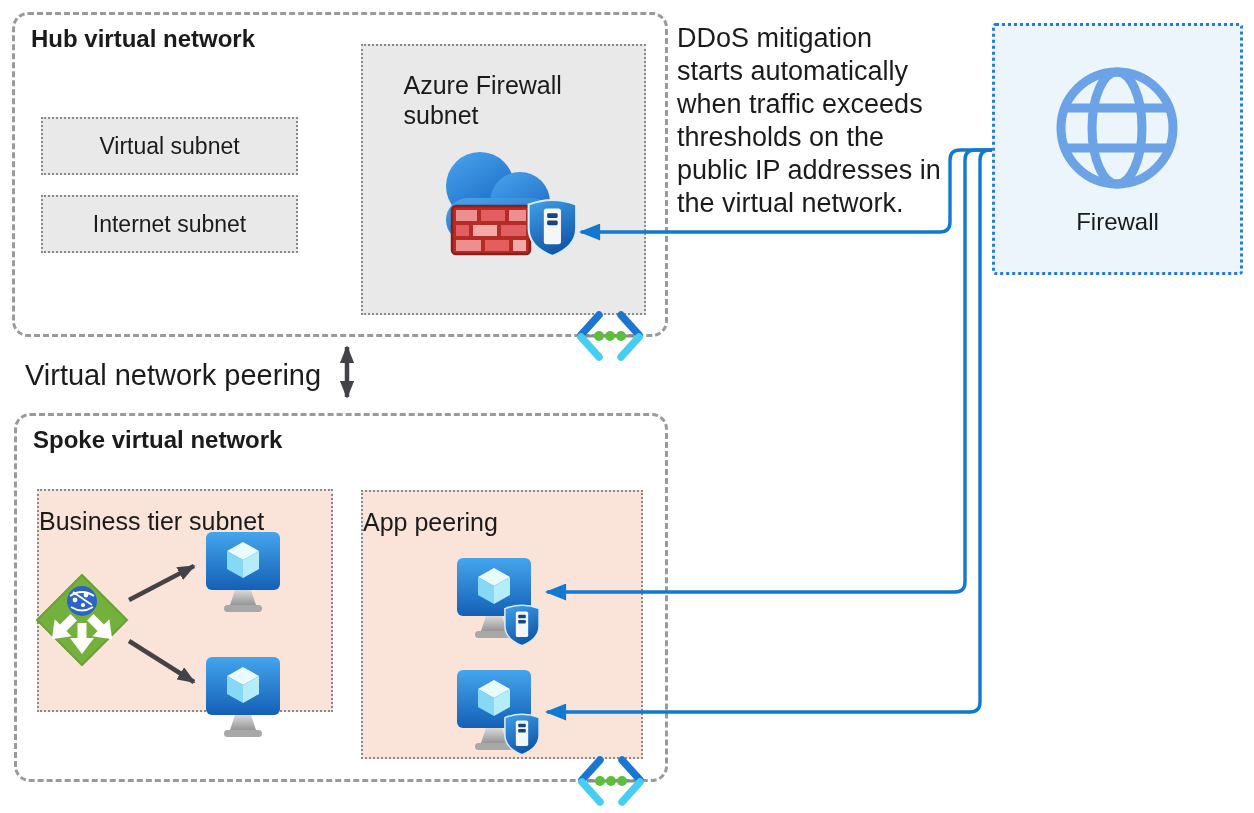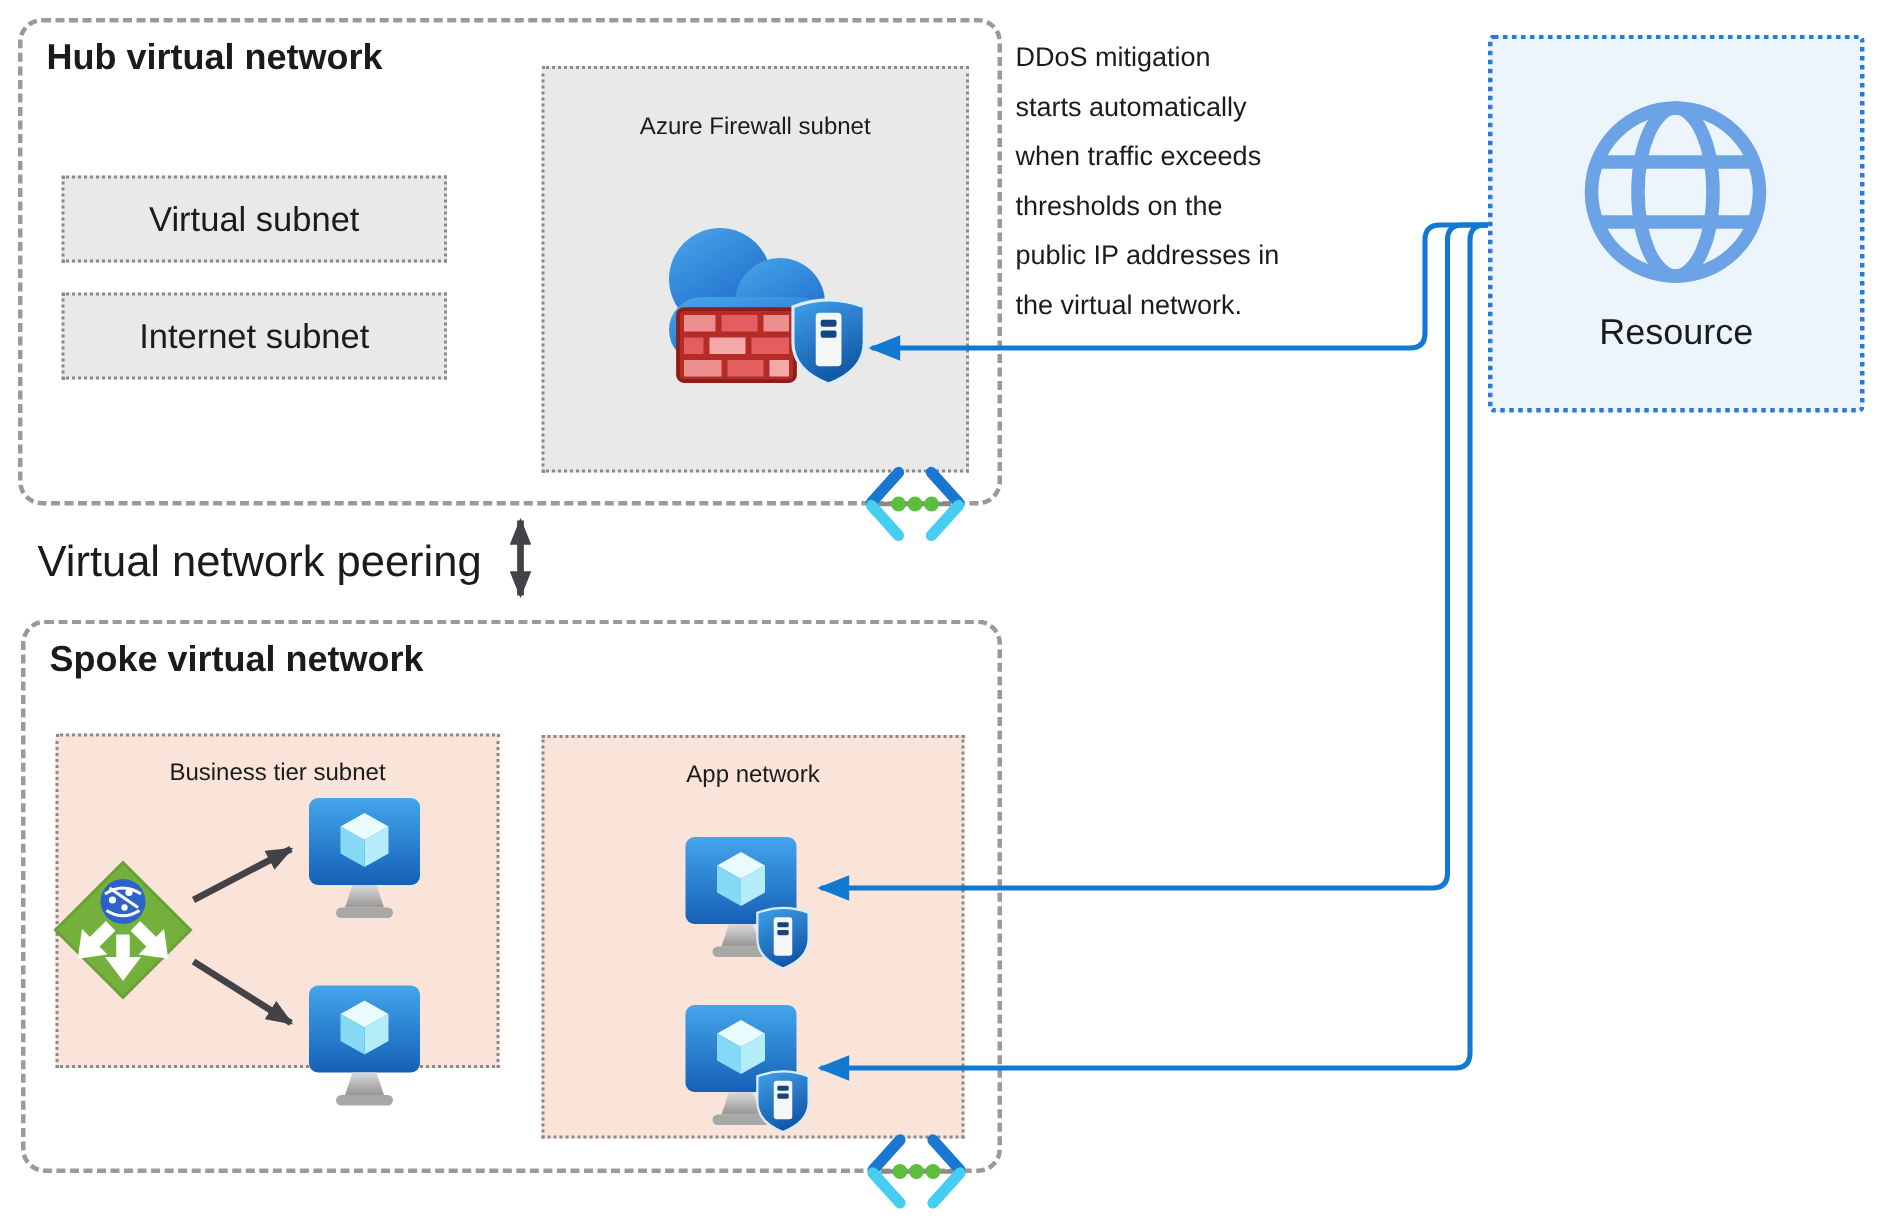--- a/index.html
+++ b/index.html
@@ -7,24 +7,24 @@
     position:relative; width:1254px; height:813px; background:#ffffff;
     font-family:"Liberation Sans", sans-serif; color:var(--text,#1b1b1b);
     overflow:hidden;
   }
   .abs { position:absolute; box-sizing:border-box; }
   .vnet { border:3px dashed var(--border_dashed,#9a9a9a); border-radius:16px; background:#fff; }
   .vnet-title { font-size:24px; font-weight:700; white-space:nowrap; }
   .subnet { border:2px dotted var(--subnet_border,#8a8a8a); }
   .subnet.gray  { background:var(--subnet_gray_fill,#e9e9e9); }
   .subnet.peach { background:var(--subnet_peach_fill,#fae3d9); }
-  .subnet-label { font-size:16px; text-align:center; }
+  .subnet-label { font-size:25px; }
   .pill-label { display:flex; align-items:center; justify-content:center; height:100%; font-size:23px; }
   .fw-label { margin:24px auto 0; max-width:200px; line-height:30px; }
-  .note { font-size:18px; line-height:33px; white-space:pre-line; }
+  .note { font-size:27px; line-height:33px; white-space:pre-line; }
   .plain-label { font-size:29px; white-space:nowrap; }
   #internet-box {
     background:var(--internet_fill,#edf5fc);
     border:3px dotted var(--internet_border,#2d7ad3);
     border-radius:4px;
   }
   .internet-label { position:absolute; left:0; right:0; top:182px; text-align:center; font-size:24px; }
   svg.overlay { position:absolute; left:0; top:0; pointer-events:none; }
   .wire   { fill:none; stroke:var(--connector_blue,#1279d2); stroke-width:3.4; }
   .darrow { fill:none; stroke:var(--arrow_dark,#434347); stroke-width:4.5; }
@@ -54,34 +54,34 @@
   </div>
 
   <div class="abs note" style="left:677px; top:22px; width:300px;">DDoS mitigation
 starts automatically
 when traffic exceeds
 thresholds on the
 public IP addresses in
 the virtual network.</div>
 
   <div class="abs" id="internet-box" style="left:992px; top:23px; width:251px; height:252px;">
-    <div class="internet-label">Resource</div>
+    <div class="internet-label">Firewall</div>
   </div>
 
   <div class="abs plain-label" style="left:25px; top:359px;">Virtual network peering</div>
 
   <div class="abs vnet" style="left:14px; top:413px; width:654px; height:369px;">
     <div class="abs vnet-title" style="left:16px; top:10px;">Spoke virtual network</div>
 
     <div class="abs subnet peach" style="left:20px; top:73px; width:296px; height:223px;">
       <div class="subnet-label" style="margin-top:16px;">Business tier subnet</div>
     </div>
 
     <div class="abs subnet peach" style="left:344px; top:74px; width:282px; height:269px;">
-      <div class="subnet-label" style="margin-top:16px;">App network</div>
+      <div class="subnet-label" style="margin-top:16px;">App peering</div>
     </div>
   </div>
 
   <svg class="overlay" width="1254" height="813" viewBox="0 0 1254 813">
     <defs>
       <marker id="mBlue" viewBox="0 0 10 8" refX="9" refY="4" markerWidth="6.5" markerHeight="5" orient="auto-start-reverse" markerUnits="strokeWidth">
         <path d="M0,0 L10,4 L0,8 Z" class="mkblue"></path>
       </marker>
       <marker id="mDark" viewBox="0 0 10 8" refX="9" refY="4" markerWidth="4" markerHeight="3.2" orient="auto-start-reverse" markerUnits="strokeWidth">
         <path d="M0,0 L10,4 L0,8 Z" class="mkdark"></path>

